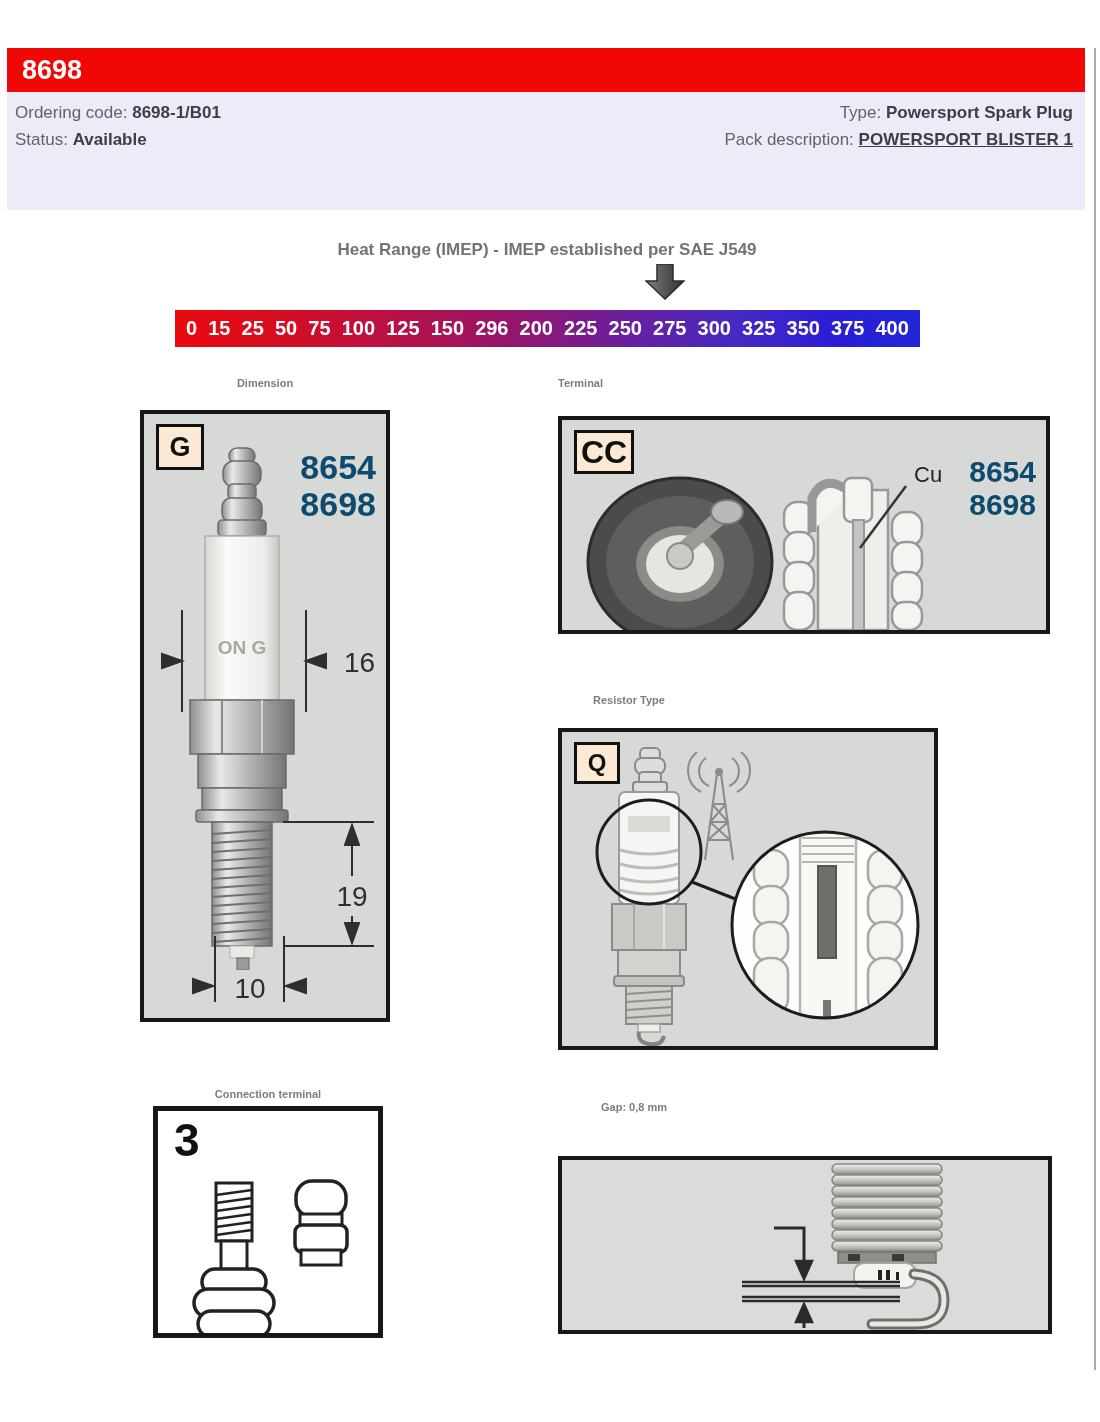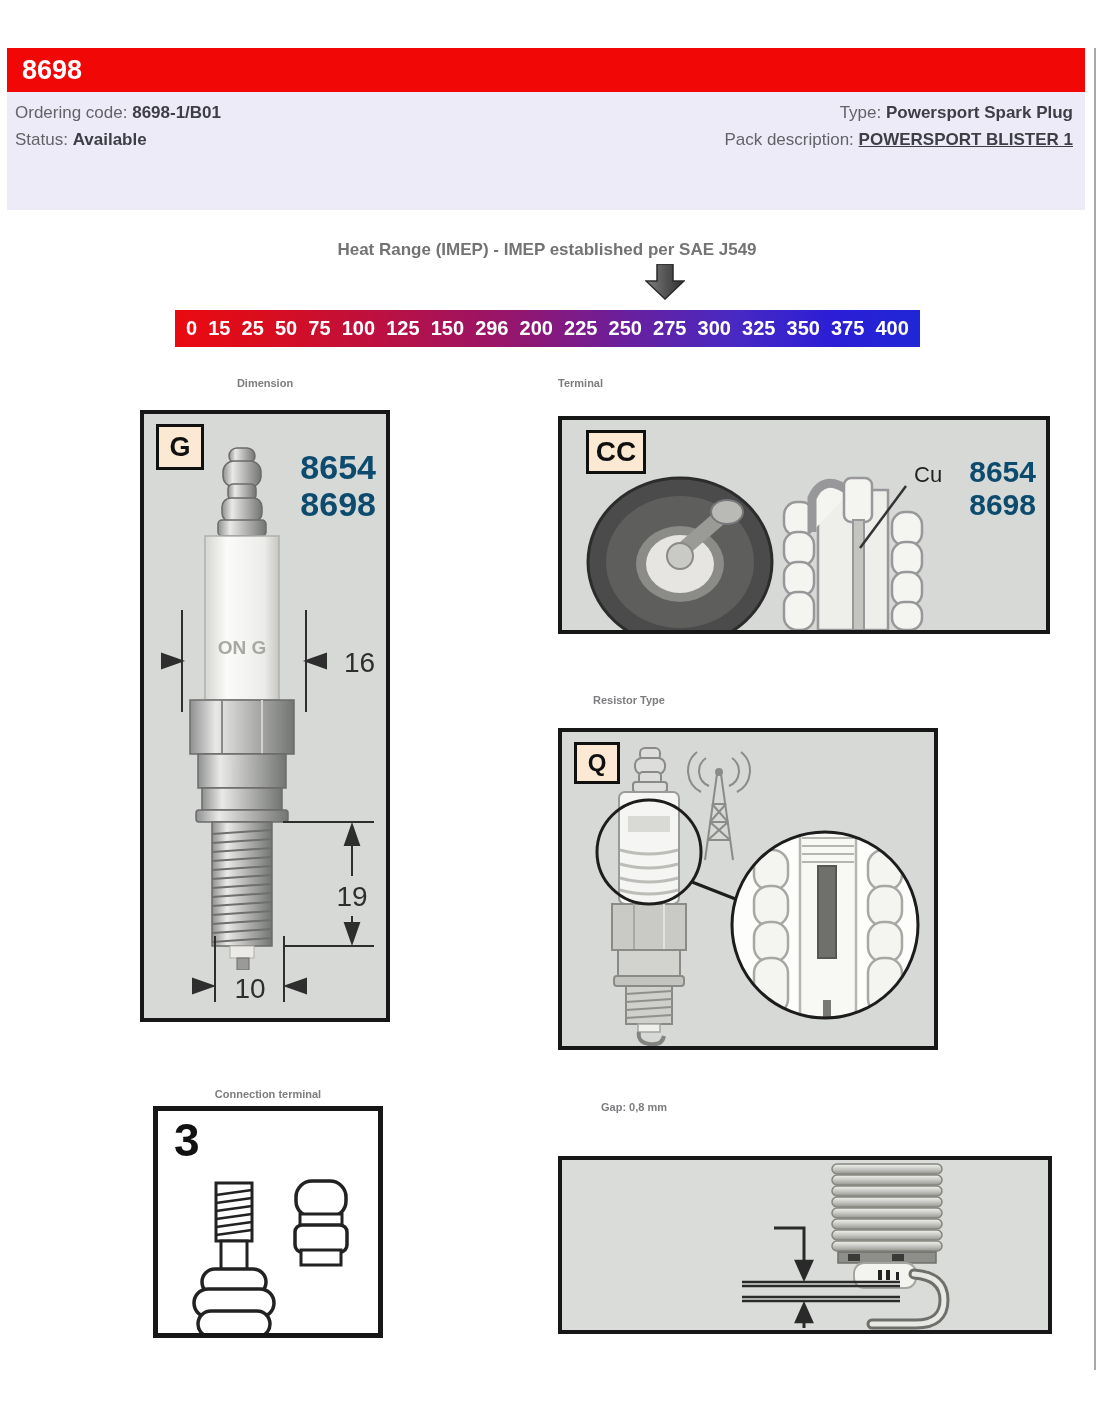--- a/index.html
+++ b/index.html
@@ -41,21 +41,21 @@
   .panel-dimension{left:140px;top:410px;width:250px;height:612px;}
   .panel-terminal{left:558px;top:416px;width:492px;height:218px;}
   .panel-resistor{left:558px;top:728px;width:380px;height:322px;}
   .panel-connection{left:153px;top:1106px;width:230px;height:232px;border-width:5px;background:#ffffff;}
   .panel-gap{left:558px;top:1156px;width:494px;height:178px;background:#dadcd9;}
   .badge{
     position:absolute;border:3px solid #101010;background:#fbe9d3;color:#101010;
     font-weight:bold;display:flex;align-items:center;justify-content:center;z-index:3;
   }
   .badge-g{left:12px;top:10px;width:42px;height:40px;font-size:27px;}
-  .badge-cc{left:24px;top:10px;width:54px;height:38px;font-size:28px;}
+  .badge-cc{left:12px;top:10px;width:54px;height:38px;font-size:32px;}
   .badge-q{left:12px;top:10px;width:40px;height:36px;font-size:24px;}
   .codes{position:absolute;top:4px;right:10px;text-align:right;color:#0c4a6e;font-weight:bold;z-index:3;margin-top:31px;}
   .codes div{font-size:34px;line-height:37px;}
   .codes-sm div{font-size:30px;line-height:33px;}
   .digit-3{position:absolute;left:16px;top:2px;font-size:46px;font-weight:bold;color:#111111;z-index:3;}
   .right-rule{left:1094px;top:48px;width:2px;height:1322px;background:#a9a9a9;}
 </style>
 </head>
 <body>
 

